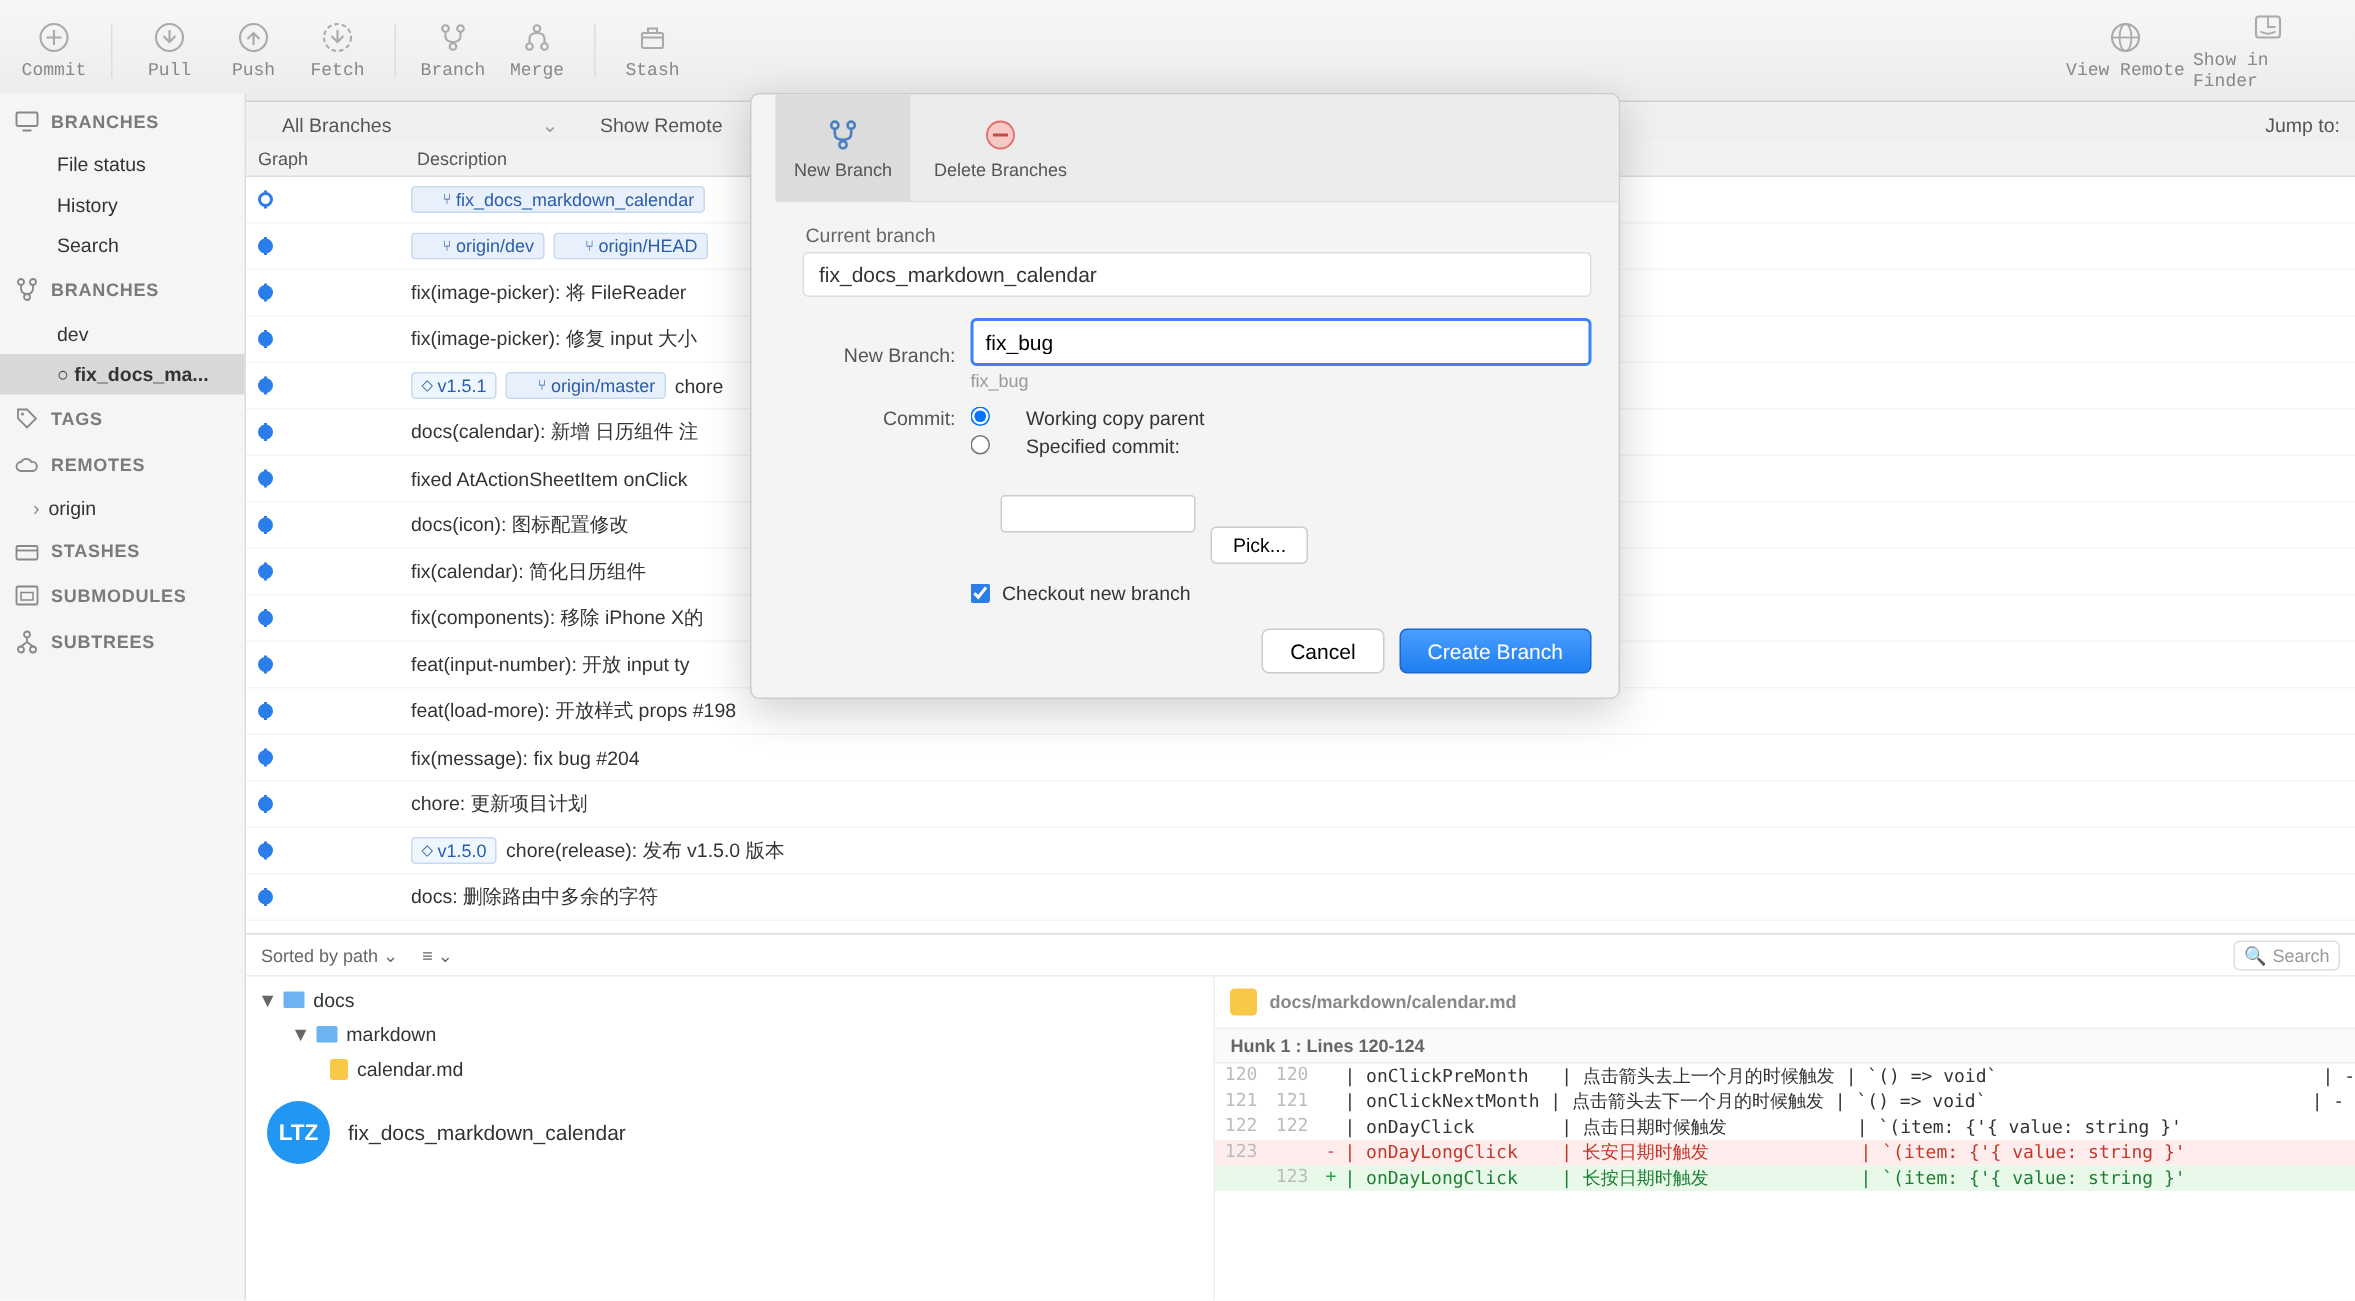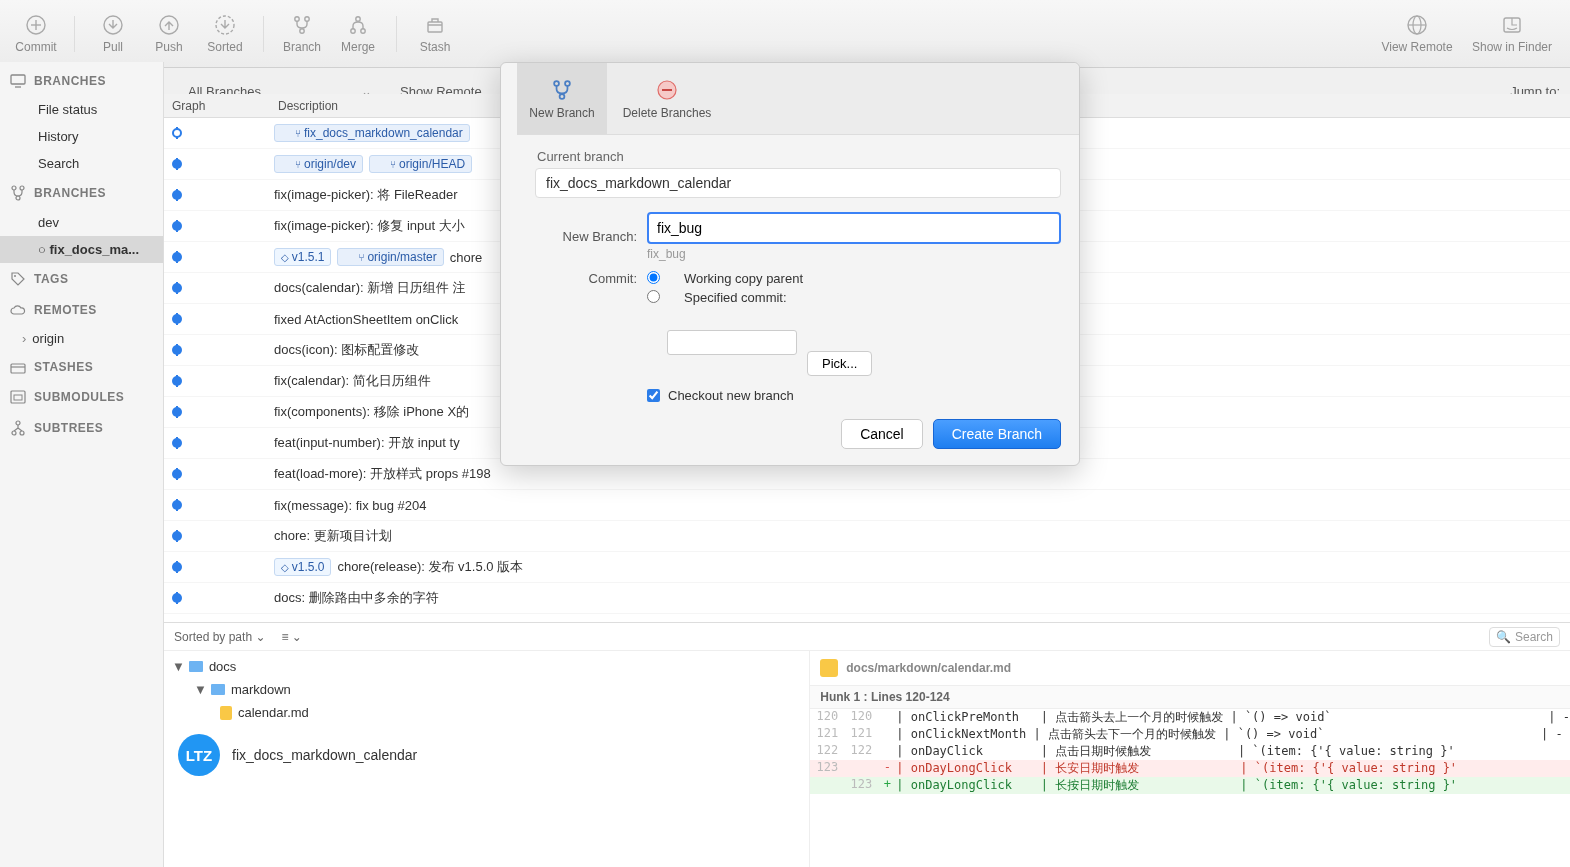--- a/index.html
+++ b/index.html
@@ -1,27 +1,27 @@
 <!DOCTYPE html>
 <html><head>
 <meta charset="utf-8">
 <style>
 * { box-sizing: border-box; margin: 0; padding: 0; }
 body { font-family: -apple-system, "Helvetica Neue", Arial, sans-serif; font-size: 13px; color: #333; background: #f5f5f5; overflow: hidden; width: 1570px; height: 867px; position: relative; }
 
 
-.toolbar { height: 68px; background: linear-gradient(#f7f7f7,#ececec); border-bottom: 1px solid #d0d0d0; display: flex; align-items: center; padding: 0 8px; }
+.toolbar { height: 68px; background: linear-gradient(#f7f7f7,#ececec); border-bottom: 1px solid #d0d0d0; display: flex; align-items: center; padding: 0 8px; font-family: Liberation Mono, monospace; }
 .toolbar-item { display: flex; flex-direction: column; align-items: center; justify-content: center; width: 56px; height: 56px; color: #888; cursor: pointer; font-size: 12px; }
 .toolbar-item .ticon { width: 24px; height: 24px; display:flex; align-items:center; justify-content:center; }
 .toolbar-item span.lbl { margin-top: 3px; }
 .toolbar-sep { width: 1px; height: 36px; background: #ddd; margin: 0 10px; }
 .toolbar-spacer { flex: 1; }
 
 
-.subtoolbar { height: 32px; background: #f0f0f0; border-bottom: 1px solid #ddd; display:flex; align-items:flex-end; padding-left: 180px; font-size: 13px; color:#555; }
+.subtoolbar { height: 32px; background: #f0f0f0; border-bottom: 1px solid #ddd; display:flex; align-items:center; padding-left: 180px; font-size: 13px; color:#555; }
 .sub-dropdown { width: 200px; display:flex; justify-content:space-between; align-items:center; padding:0 8px; }
 .sub-remote { margin-left: 20px; }
 .jump-to { margin-left:auto; margin-right: 10px; color:#555; }
 
 
 .sidebar { position:absolute; top:62px; left:0; width:164px; height: calc(867px - 62px); background:#f5f5f5; border-right:1px solid #ddd; padding-top: 4px; }
 .sidebar-section { display:flex; align-items:center; padding:8px 10px; color:#7a7a7a; font-size:12px; font-weight:600; letter-spacing:0.5px; }
 .sidebar-section svg { margin-right:8px; }
 .sidebar-item { padding:6px 10px 6px 38px; color:#333; font-size:13px; cursor:pointer; white-space:nowrap; overflow:hidden; text-overflow:ellipsis; }
 .sidebar-item.active { background:#d8d8d8; font-weight:600; }
@@ -136,21 +136,21 @@
       </div>
     <span class="lbl">Push</span>
   </div>
   <div class="toolbar-item">
     <div class="ticon">
         <svg width="22" height="22" viewBox="0 0 22 22">
           <circle cx="11" cy="11" r="9" fill="none" stroke="#aaa" stroke-width="1.4" stroke-dasharray="3 2"></circle>
           <path d="M11 6v8M7 10l4 4 4-4" fill="none" stroke="#aaa" stroke-width="1.4"></path>
         </svg>
       </div>
-    <span class="lbl">Sorted</span>
+    <span class="lbl">Fetch</span>
   </div>
   <div class="toolbar-sep"></div>
   <div class="toolbar-item">
     <div class="ticon">
         <svg width="22" height="22" viewBox="0 0 22 22">
           <circle cx="6" cy="5" r="2.2" fill="none" stroke="#aaa" stroke-width="1.4"></circle>
           <circle cx="16" cy="5" r="2.2" fill="none" stroke="#aaa" stroke-width="1.4"></circle>
           <circle cx="11" cy="17" r="2.2" fill="none" stroke="#aaa" stroke-width="1.4"></circle>
           <path d="M6 7v3q0 4 5 4M16 7v3q0 4-5 4" fill="none" stroke="#aaa" stroke-width="1.4"></path>
         </svg>

